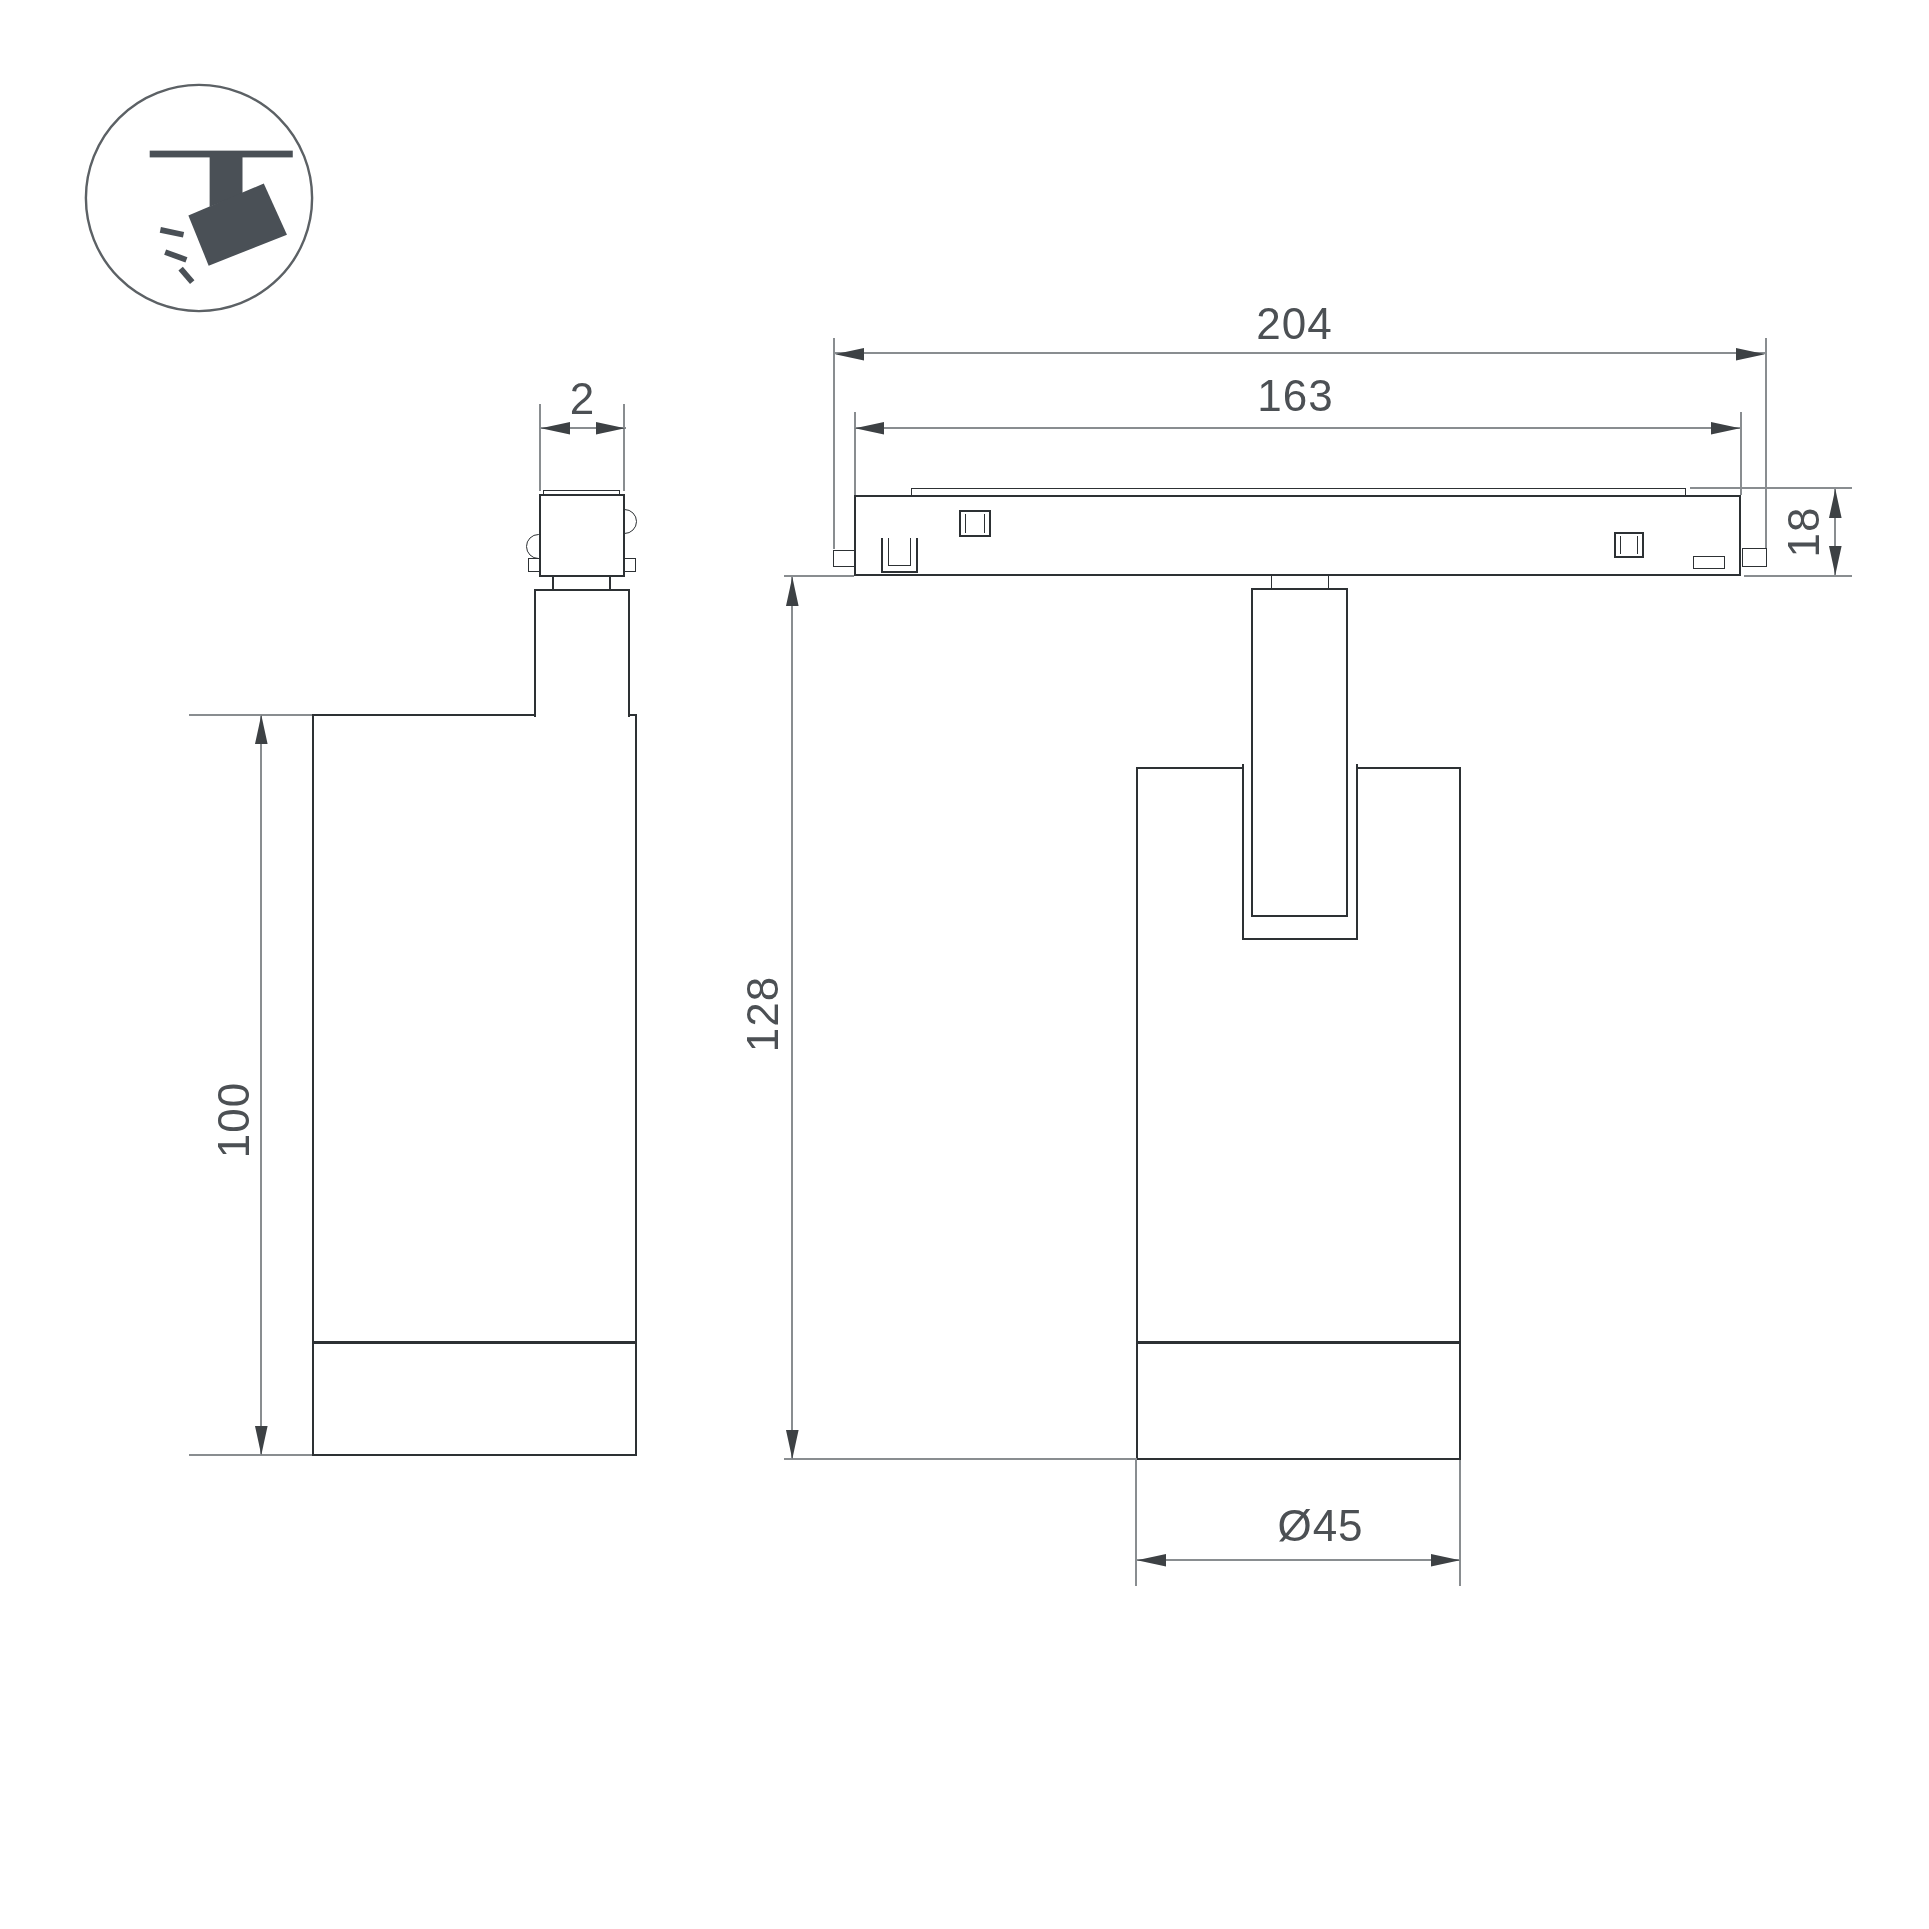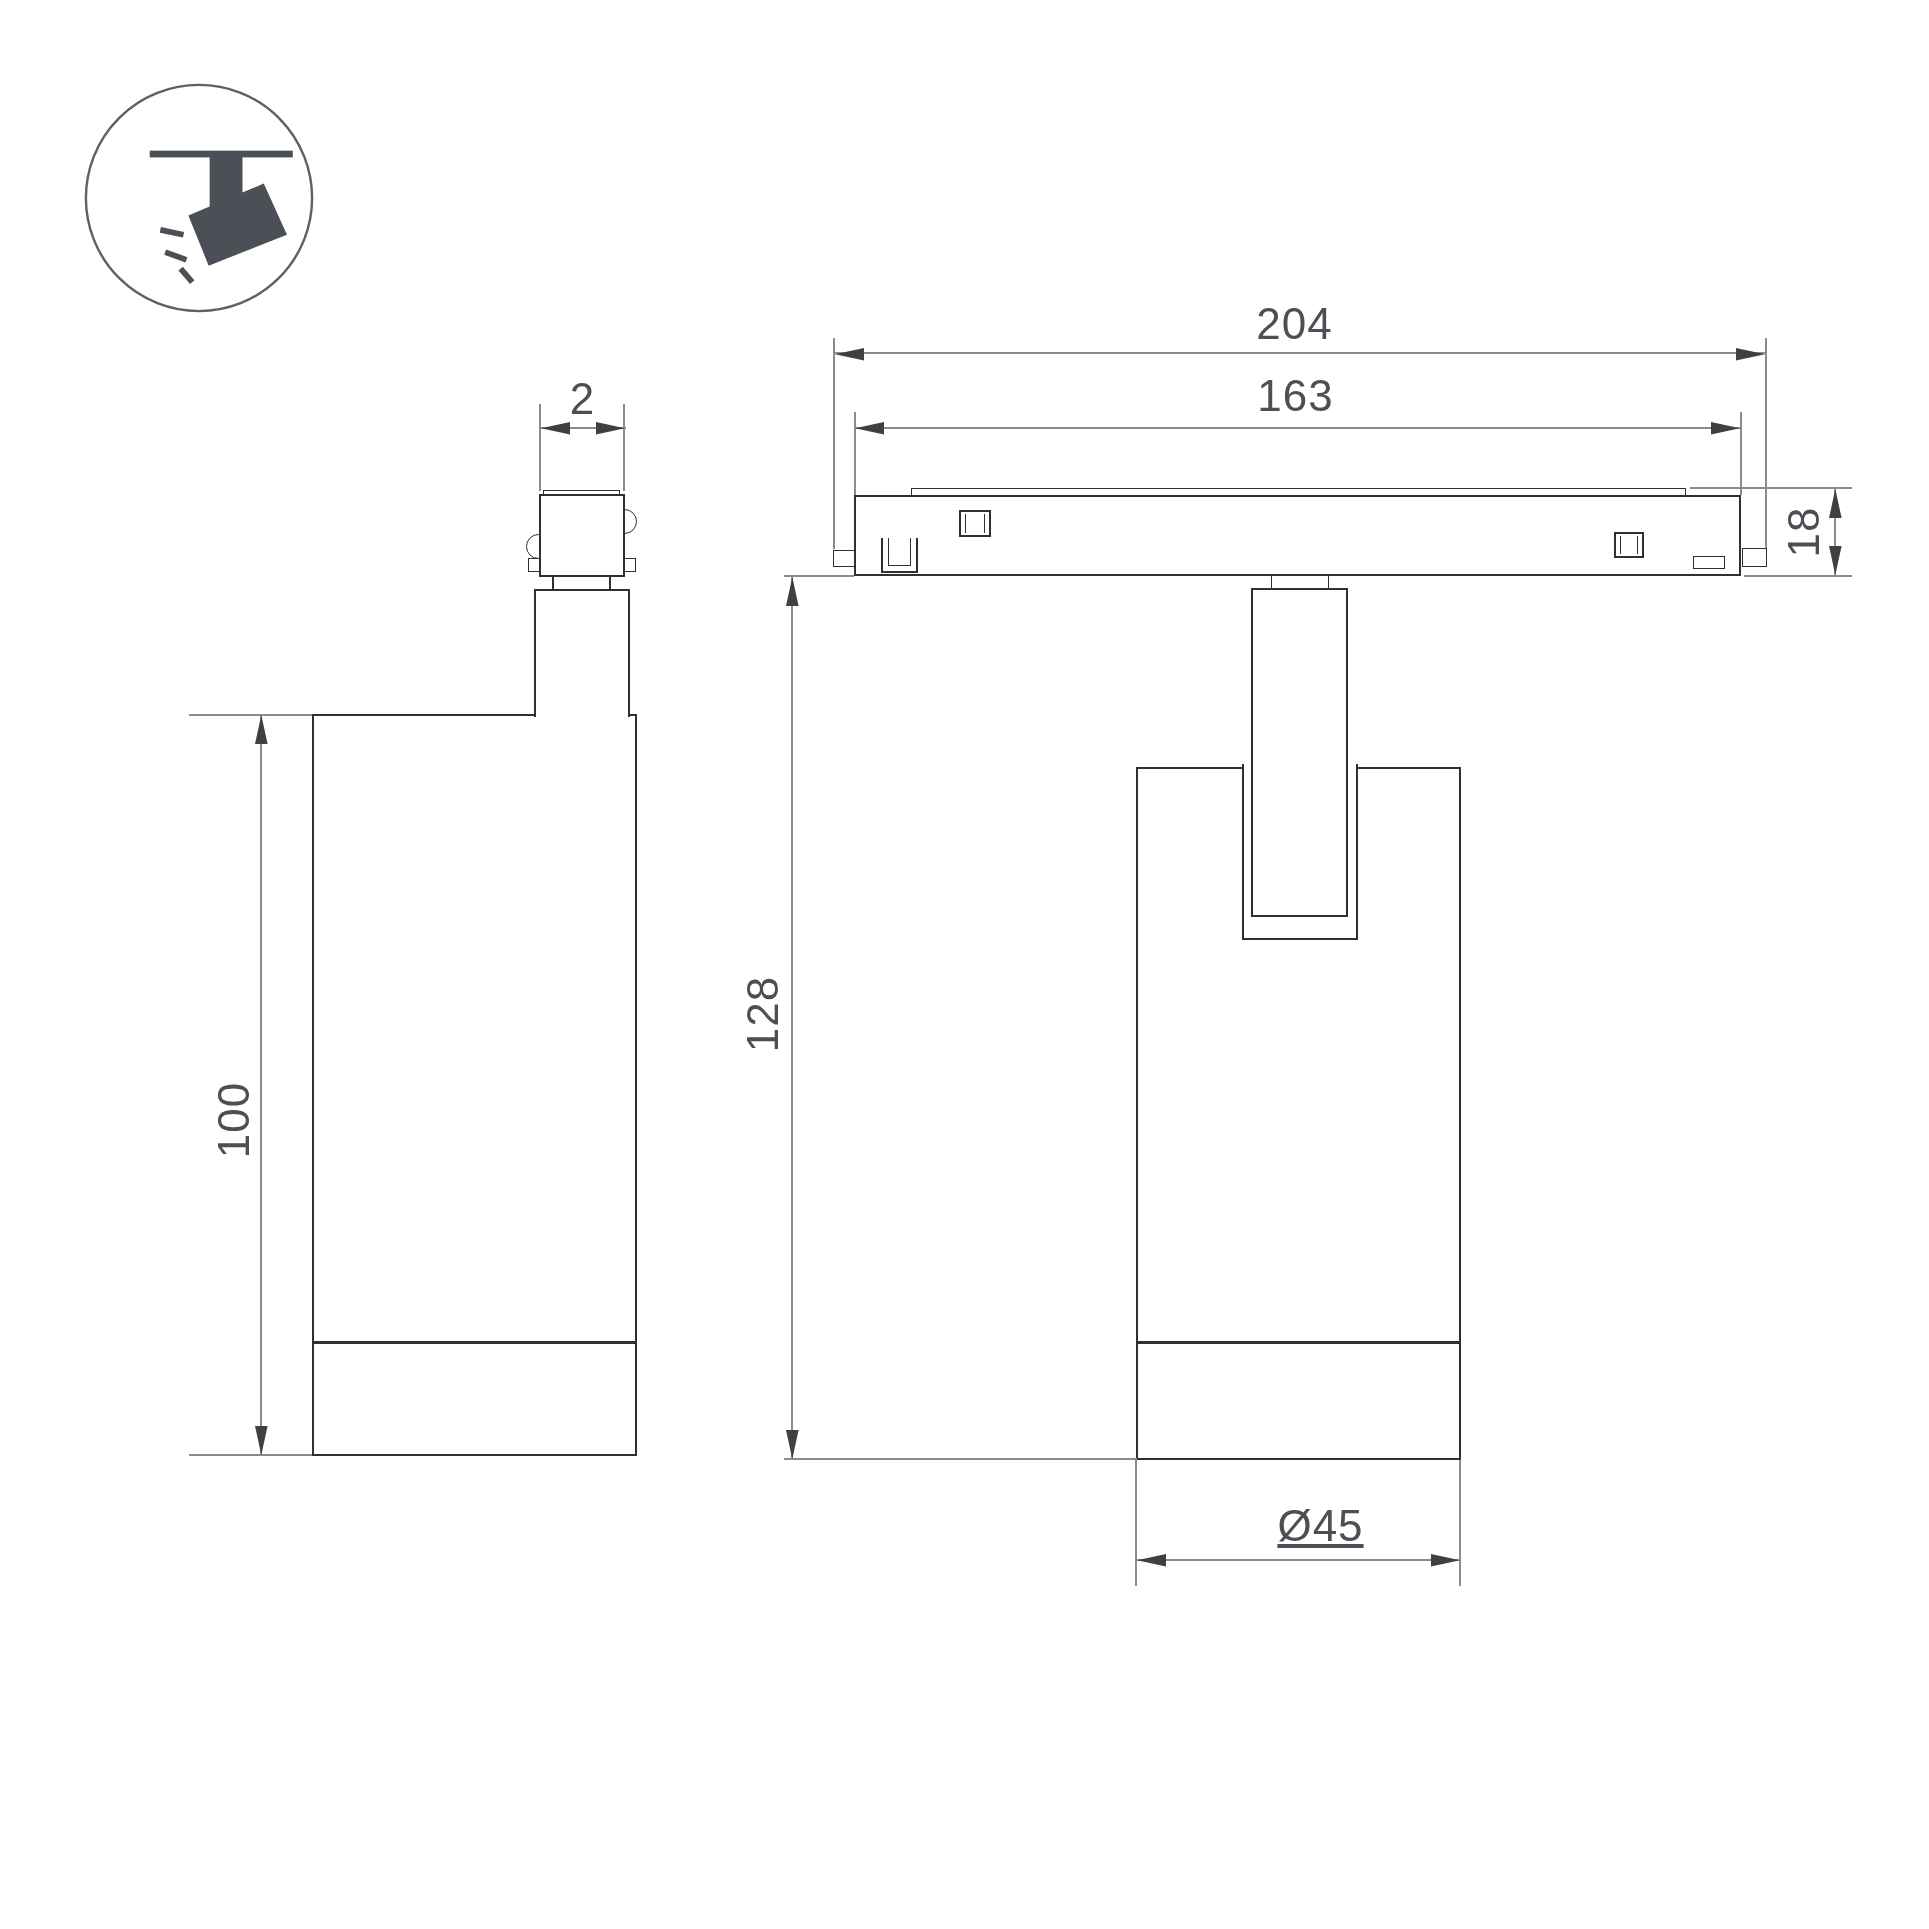--- a/index.html
+++ b/index.html
@@ -153,17 +153,17 @@
     <div class="dline" style="left:791px;top:576px;width:1.9px;height:883px;"></div>
     <div class="arrow v ar-u" style="left:786px;top:577px;"></div>
     <div class="arrow v ar-d" style="left:786px;top:1430px;"></div>
     <div class="dim-label rot" style="left:666px;top:990px;">128</div>
 
     <div class="dline" style="left:1135px;top:1460px;width:1.9px;height:126px;"></div>
     <div class="dline" style="left:1459px;top:1460px;width:1.9px;height:126px;"></div>
     <div class="dline" style="left:1136px;top:1559px;width:324px;height:1.9px;"></div>
     <div class="arrow h ar-l" style="left:1137px;top:1554px;"></div>
     <div class="arrow h ar-r" style="left:1431px;top:1554px;"></div>
-    <div class="dim-label" style="left:1224px;top:1502px;text-decoration:underline;">Ø45</div>
+    <div class="dim-label" style="left:1224px;top:1502px;">Ø45</div>
   </div>
 
 </div>
 
 
 </body></html>

